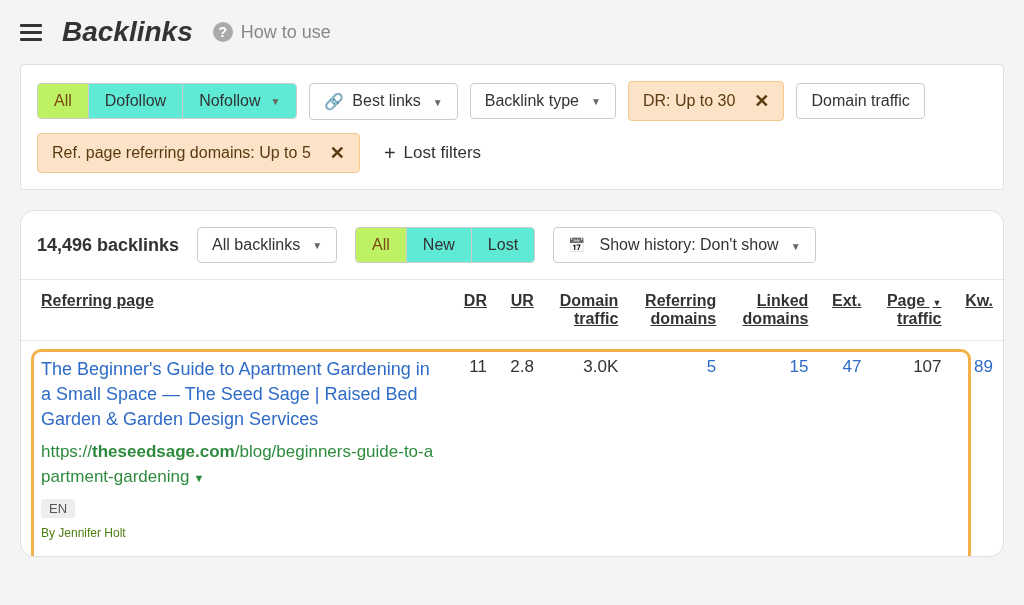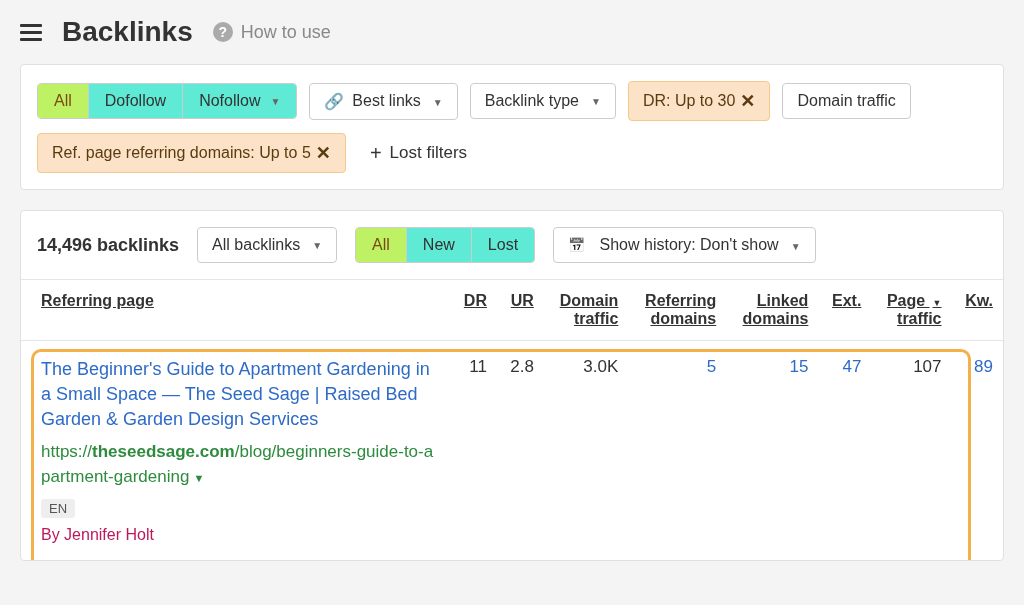--- a/index.html
+++ b/index.html
@@ -24,20 +24,21 @@
     .menu-icon span {
       width: 22px;
       height: 3px;
       background: #333;
       border-radius: 1px;
     }
     .page-title {
       font-size: 28px;
       font-weight: 700;
       color: #333;
+      font-style: italic;
     }
     .how-to-use {
       display: flex;
       align-items: center;
       gap: 8px;
       color: #888;
       font-size: 18px;
     }
     .help-icon {
       width: 20px;
@@ -93,21 +94,21 @@
       background: #fff;
       border: 1px solid #ccc;
       border-radius: 4px;
       cursor: pointer;
       font-size: 16px;
       color: #333;
     }
     .filter-pill {
       display: inline-flex;
       align-items: center;
-      gap: 5px;
+      gap: 19px;
       padding: 8px 14px;
       background: #fce3c7;
       border: 1px solid #f5c98b;
       border-radius: 4px;
       color: #5a3a10;
       font-size: 16px;
     }
     .filter-pill .close-x {
       cursor: pointer;
       font-size: 18px;
@@ -130,21 +131,21 @@
       margin-left: 4px;
       color: #666;
     }
     .link-icon {
       font-size: 16px;
     }
     .results-panel {
       background: #fff;
       margin: 20px 20px 0;
       border: 1px solid #e0e0e0;
-      border-radius: 4px;
+      border-radius: 14px;
       overflow: hidden;
     }
     .results-toolbar {
       display: flex;
       align-items: center;
       gap: 18px;
       padding: 16px;
       flex-wrap: wrap;
     }
     .backlink-count {
@@ -203,22 +204,22 @@
       display: inline-block;
       background: #eee;
       color: #555;
       font-size: 13px;
       padding: 2px 8px;
       border-radius: 3px;
       margin-bottom: 8px;
       text-align: right;
     }
     .author {
-      color: #be185d;
-      font-size: 16px;
+      color: #4d7c0f;
+      font-size: 12px;
     }
     .link-num { color: #2e6bc7; }
     .highlight-row td {
       position: relative;
     }
     .highlight-box {
       position: absolute;
       border: 3px solid #f4b04a;
       border-radius: 10px;
       pointer-events: none;

